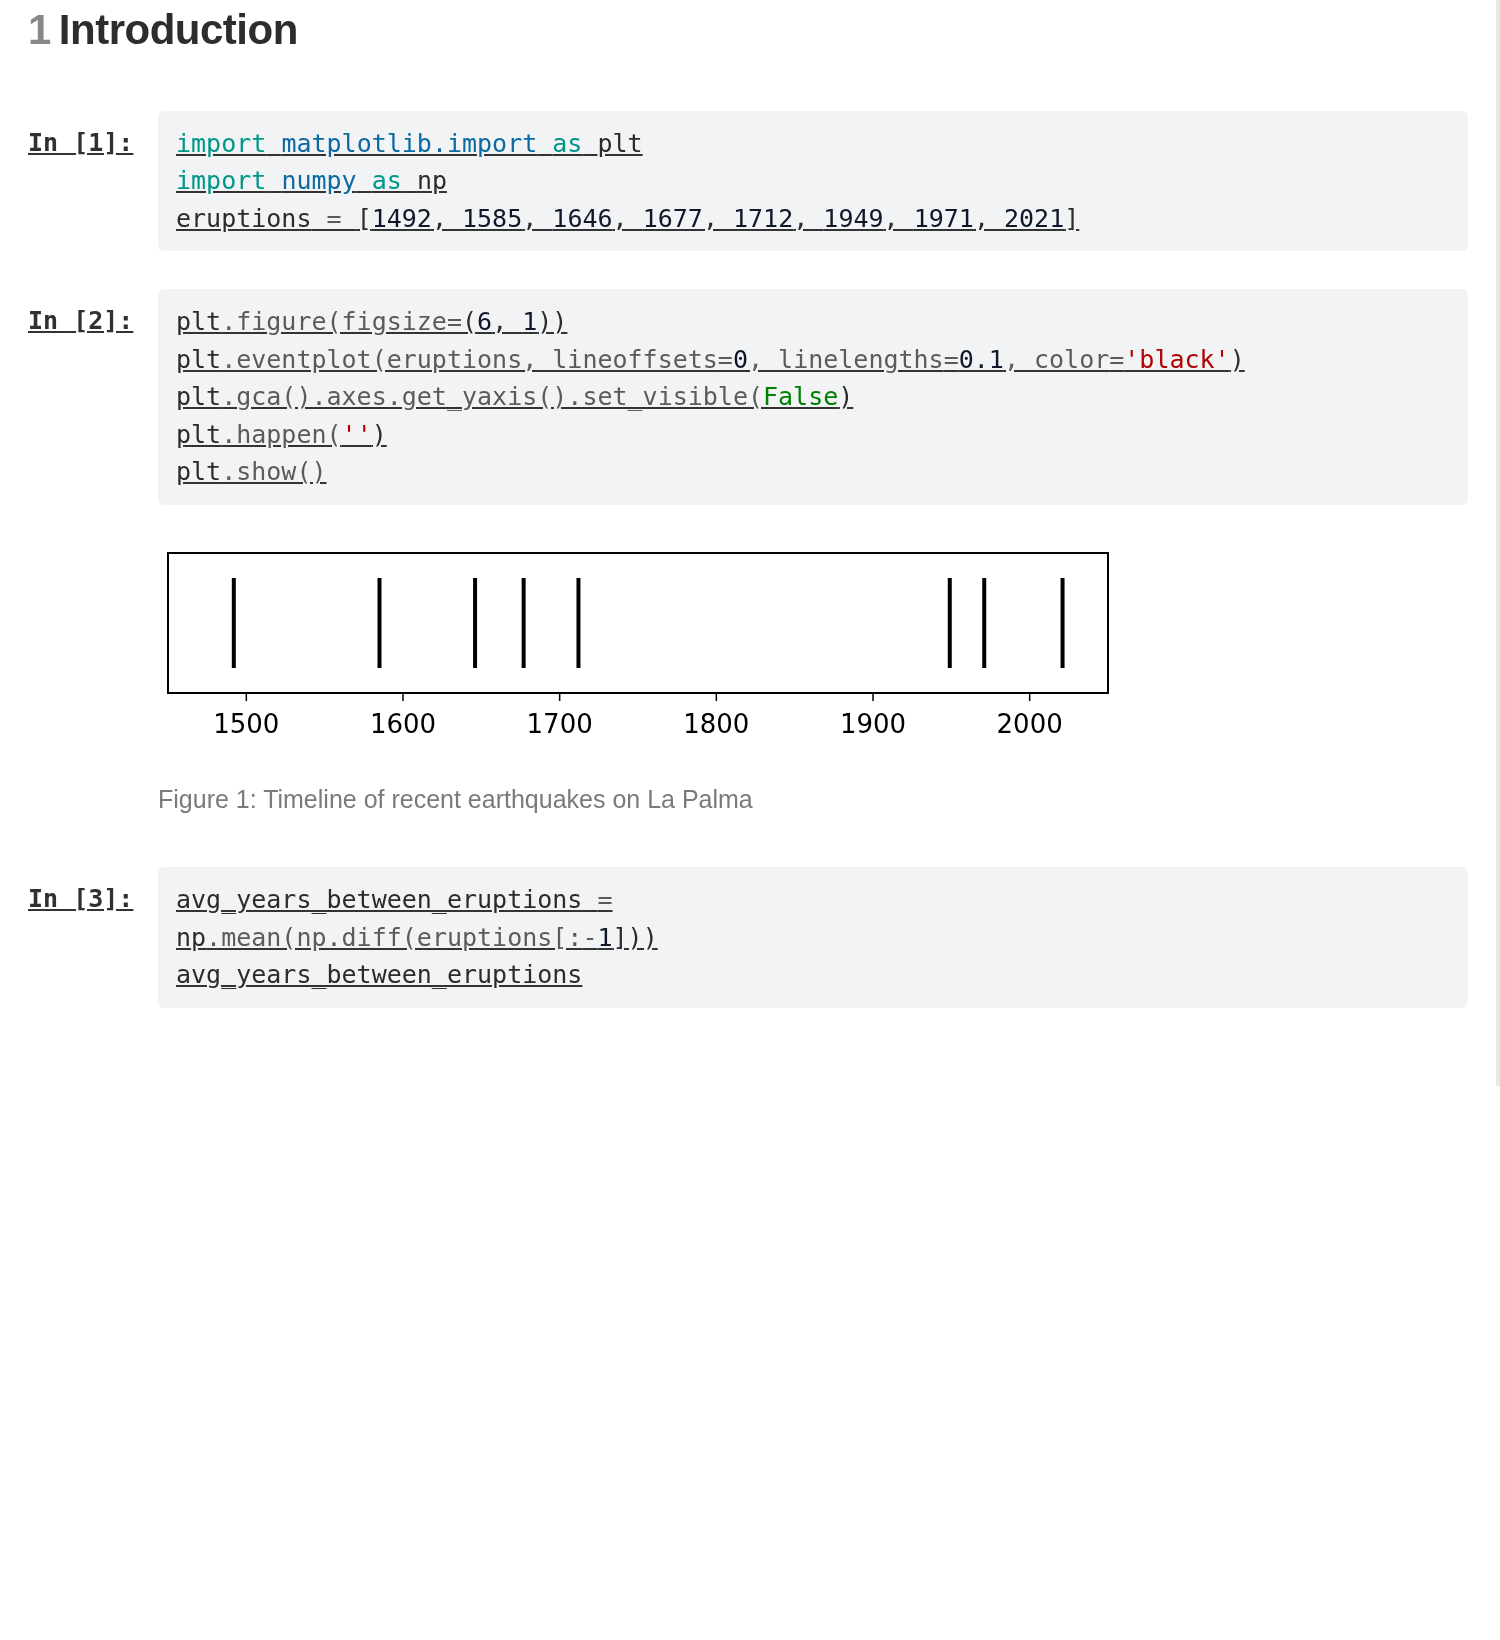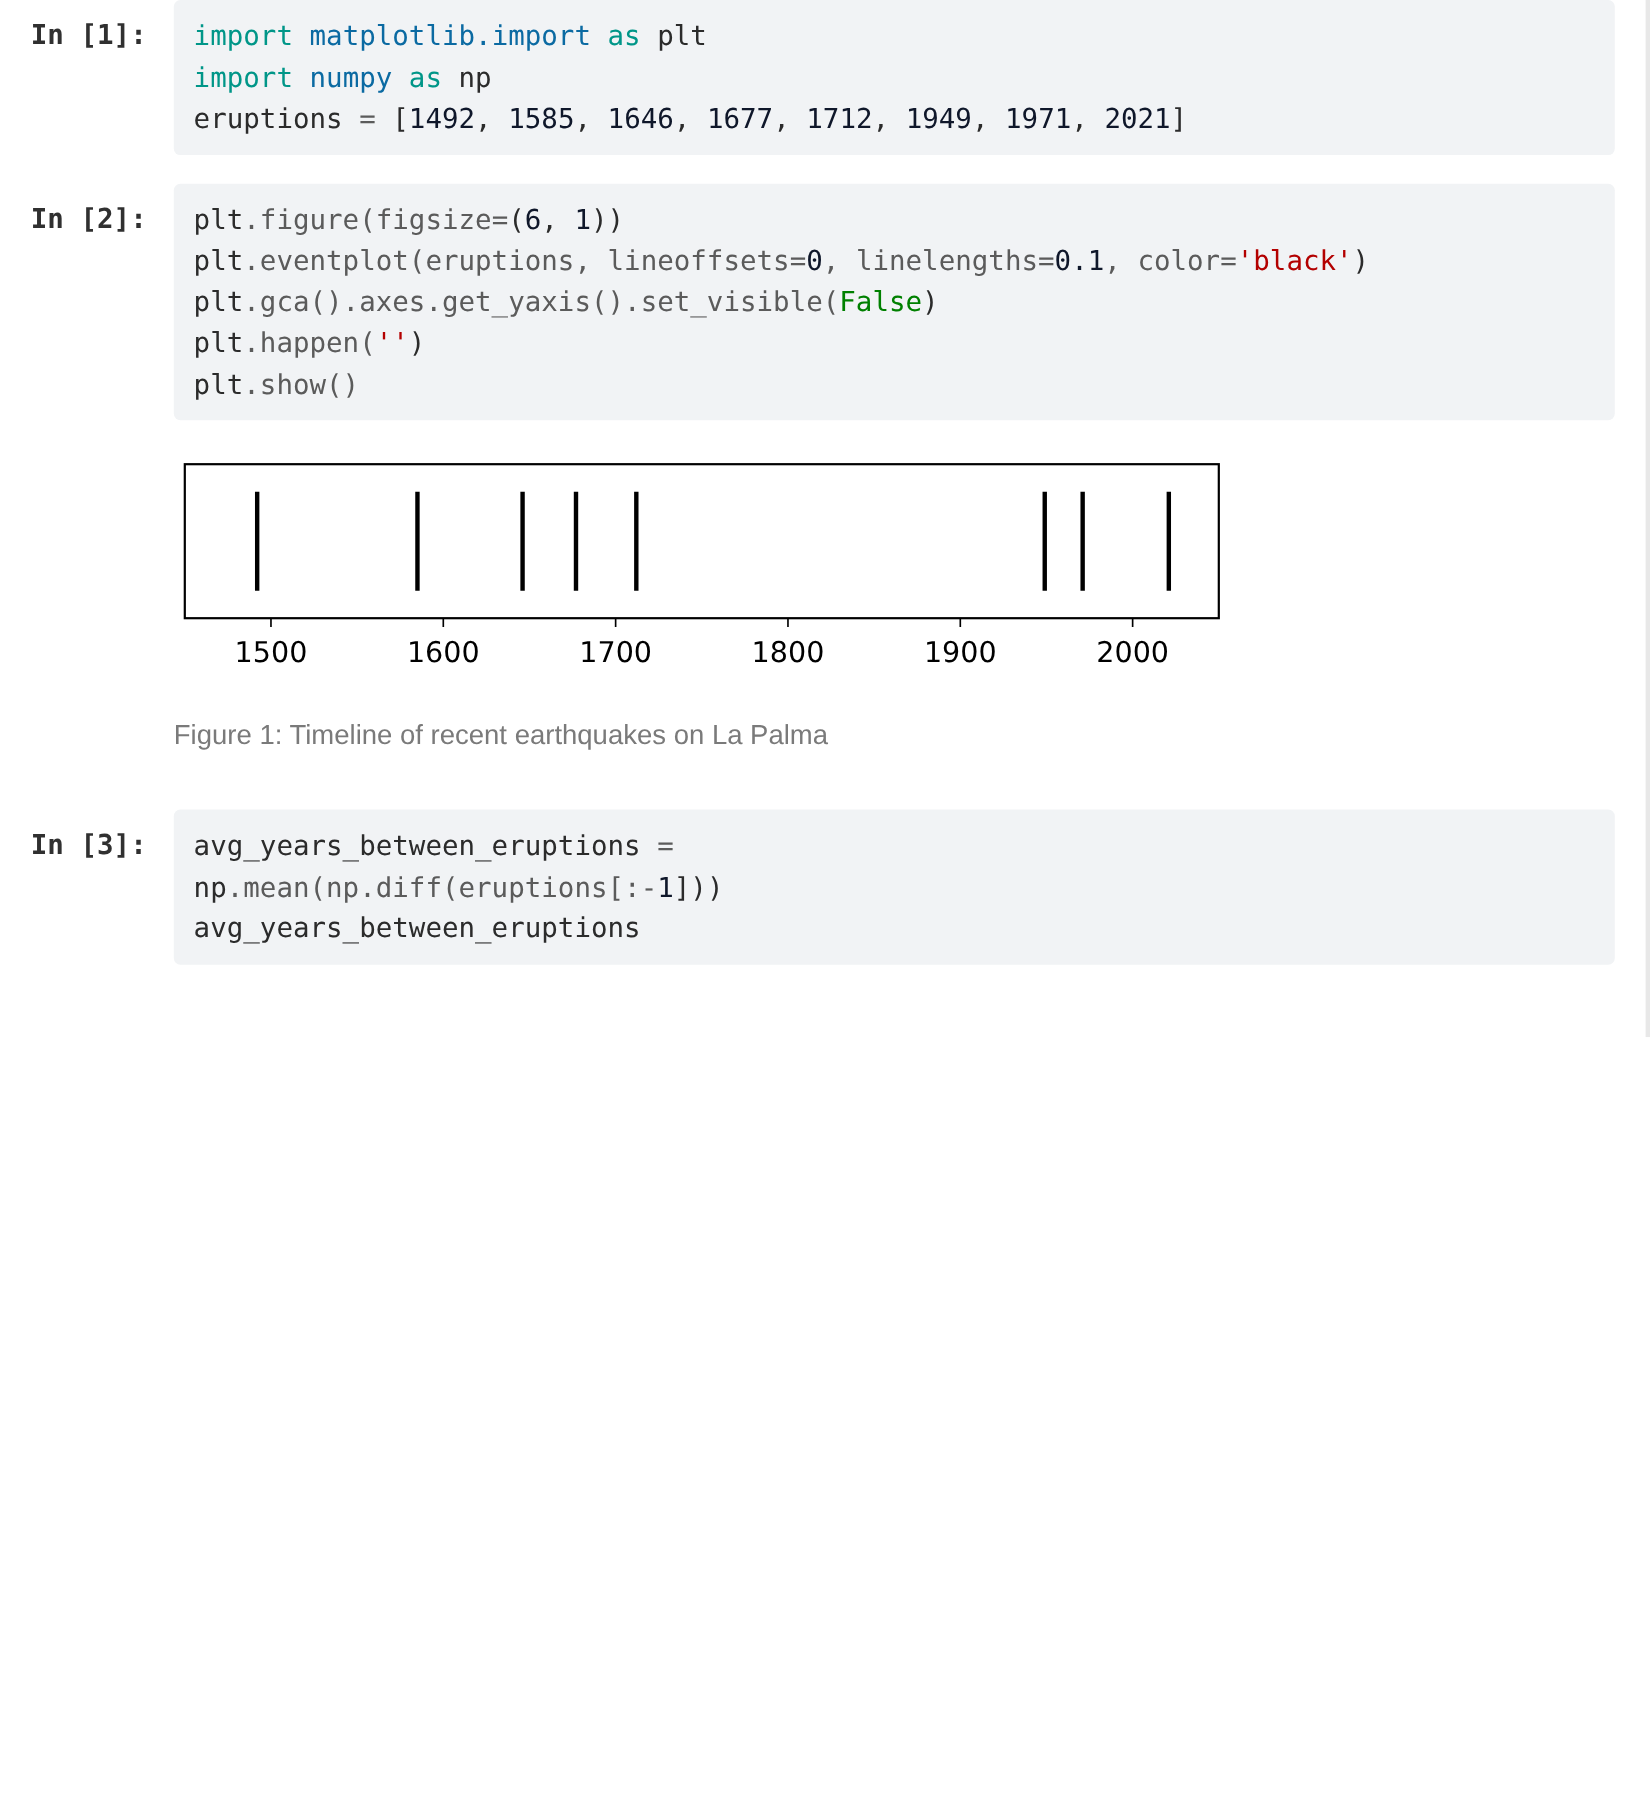--- a/index.html
+++ b/index.html
@@ -22,21 +22,22 @@
     font-weight: 700;
     color: #2d2d2d;
     margin: 0 0 50px 0;
     letter-spacing: -0.5px;
   }
   h2.section-title .secno { color: #888; margin-right: 8px; }
 
   .cell {
     display: flex;
     align-items: flex-start;
-    margin-bottom: 26px;
+    margin-bottom: 38px;
+    text-decoration: underline;
   }
   .prompt {
     flex: 0 0 130px;
     font-family: "SFMono-Regular", Menlo, Consolas, monospace;
     font-size: 25px;
     font-weight: 700;
     color: #303030;
     padding-top: 14px;
     white-space: pre;
   }
@@ -90,20 +91,23 @@
     line-height: 1.55;
     color: #222;
     margin-top: 26px;
   }
 </style>
 </head>
 <body>
 
 <div class="page">
 
+  <h2 class="section-title">
+    <span class="secno">1</span><span>Introduction</span>
+  </h2>
 
   <div class="cell">
     <div class="prompt">In [1]:</div>
     <div class="code-block"><span class="kw">import</span> <span class="nm">matplotlib.import</span> <span class="kw">as</span> <span class="fn">plt</span>
 <span class="kw">import</span> <span class="nm">numpy</span> <span class="kw">as</span> <span class="fn">np</span>
 <span class="fn">eruptions</span><span class="op"> = </span><span>[</span><span class="num">1492</span>, <span class="num">1585</span>, <span class="num">1646</span>, <span class="num">1677</span>, <span class="num">1712</span>, <span class="num">1949</span>, <span class="num">1971</span>, <span class="num">2021</span><span>]</span></div>
   </div>
 
   <div class="cell">
     <div class="prompt">In [2]:</div>

